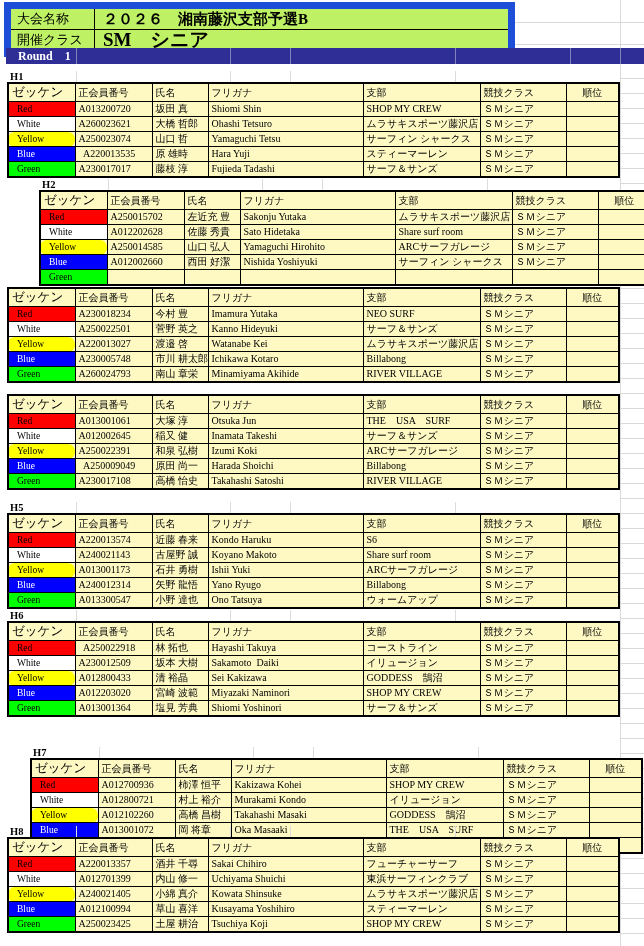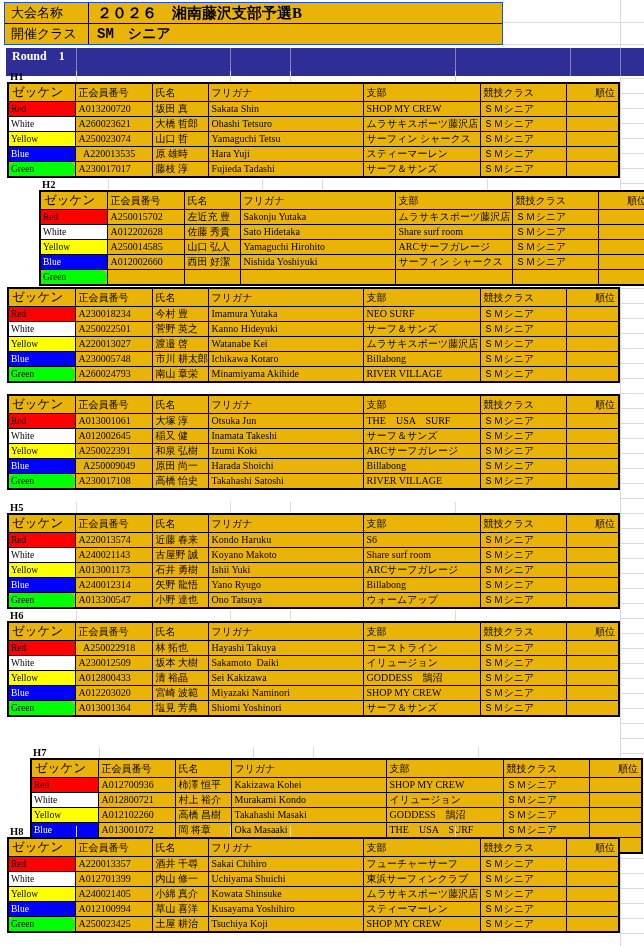--- a/index.html
+++ b/index.html
@@ -7,65 +7,65 @@
         font-family:"Liberation Serif","DejaVu Serif",serif;color:#000;}
 
   
   .grid-vline{position:absolute;left:620px;top:0;width:1px;height:946px;background:#d9d9d9;}
   .grid-strip{position:absolute;left:621px;top:64px;width:23px;height:872px;
         background:repeating-linear-gradient(to bottom,transparent 0 14px,#d9d9d9 14px 15px);}
   .grid-h1{position:absolute;left:503px;top:22px;width:141px;height:1px;background:#d9d9d9;}
   .grid-h2{position:absolute;left:503px;top:44px;width:141px;height:1px;background:#d9d9d9;}
 
   
-  .topbox{position:absolute;left:4px;top:2px;width:497px;border:1px solid #1d4ed8;background:#eab308;}
+  .topbox{position:absolute;left:4px;top:2px;width:497px;border:7px solid #1d4ed8;background:#bef264;}
   .tb-row{display:flex;height:20px;align-items:center;}
   .tb-row + .tb-row{border-top:1.5px solid #000;}
   .tb-label{flex:0 0 84px;width:84px;height:100%;border-right:1.5px solid #000;
         display:flex;align-items:center;padding-left:6px;font-size:13px;box-sizing:border-box;}
   .tb-value{flex:1;padding-left:8px;font-size:15px;font-weight:bold;white-space:pre;}
-  .tb-value.small{font-size:14px;font-family:Liberation Mono, monospace;}
+  .tb-value.small{font-size:19px;}
 
   
-  .roundbar{position:absolute;left:6px;top:48px;width:638px;height:28px;
+  .roundbar{position:absolute;left:6px;top:48px;width:638px;height:16px;
         background-color:#2e2e96;color:#fff;font-size:12px;font-weight:bold;line-height:16px;
-        padding-left:6px;box-sizing:border-box;white-space:pre;
+        padding-left:12px;box-sizing:border-box;white-space:pre;
         background-image:linear-gradient(rgba(255,255,255,.4),rgba(255,255,255,.4)),
                          linear-gradient(rgba(255,255,255,.4),rgba(255,255,255,.4)),
                          linear-gradient(rgba(255,255,255,.4),rgba(255,255,255,.4)),
                          linear-gradient(rgba(255,255,255,.4),rgba(255,255,255,.4)),
                          linear-gradient(rgba(255,255,255,.4),rgba(255,255,255,.4)),
                          linear-gradient(rgba(255,255,255,.4),rgba(255,255,255,.4));
         background-size:1px 100%;background-repeat:no-repeat;
         background-position:70px 0,224px 0,284px 0,449px 0,564px 0,614px 0;}
 
   
   .heat{position:absolute;left:7px;width:536px;}
   .heat-label{height:11px;line-height:11px;font-size:10.5px;font-weight:bold;padding-left:3px;
         background-image:linear-gradient(#dcdcdc,#dcdcdc),linear-gradient(#dcdcdc,#dcdcdc),
                          linear-gradient(#dcdcdc,#dcdcdc),linear-gradient(#dcdcdc,#dcdcdc),
                          linear-gradient(#dcdcdc,#dcdcdc),linear-gradient(#dcdcdc,#dcdcdc);
         background-size:1px 100%;background-repeat:no-repeat;
         background-position:69px 0,223px 0,283px 0,448px 0,563px 0,611px 0;}
-  table.heat-table{border-collapse:collapse;table-layout:fixed;width:611px;background:#eab308;
+  table.heat-table{border-collapse:collapse;table-layout:fixed;width:611px;background:#fef9c3;
         border:2px solid #000;font-family:Liberation Serif, serif;}
   .heat-table th,.heat-table td{border:1px solid #000;overflow:hidden;box-sizing:border-box;}
   .heat-table th{height:16px;font-size:10px;font-weight:normal;text-align:left;
         padding:0 3px;white-space:nowrap;}
   .heat-table th.c0{font-size:12.5px;}
-  .heat-table th.c6{text-align:right;}
+  .heat-table th.c6{text-align:center;}
   .heat-table td{height:15px;font-size:10px;line-height:14px;padding:0 3px;white-space:pre;}
-  .heat-table td.bib{font-size:9.5px;padding-left:2px;}
+  .heat-table td.bib{font-size:9.5px;padding-left:8px;}
   .col-w0{width:67px;} .col-w1{width:77px;} .col-w2{width:56px;} .col-w3{width:155px;}
   .col-w4{width:117px;} .col-w5{width:86px;} .col-w6{width:53px;}
   .bib-red{background:#ff0000;}
   .bib-white{background:#ffffff;}
-  .bib-yellow{background:#ffff00;}
+  .bib-yellow{background:#ffff00;border-radius:7px;}
   .bib-blue{background:#0000ff;color:#fff;}
-  .bib-green{background:#00ff00;border-radius:6px;}
+  .bib-green{background:#00ff00;}
 </style>
 </head>
 <body>
 
 <div id="page">
 
   <div class="grid-vline"></div>
   <div class="grid-strip"></div>
   <div class="grid-h1"></div>
   <div class="grid-h2"></div>
@@ -105,21 +105,21 @@
               <th class="c4">支部</th>
               <th class="c5">競技クラス</th>
               <th class="c6">順位</th>
             </tr>
           </thead>
         <tbody>
             <tr>
               <td class="bib bib-red">Red</td>
               <td class="member">A013200720</td>
               <td>坂田 真</td>
-              <td>Sakata Shin</td>
+              <td>Shiomi Shin</td>
               <td>SHOP MY CREW</td>
               <td>ＳＭシニア</td>
               <td></td>
             </tr>
             <tr>
               <td class="bib bib-white">White</td>
               <td class="member">A260023621</td>
               <td>大橋 哲郎</td>
               <td>Ohashi Tetsuro</td>
               <td>ムラサキスポーツ藤沢店</td>

